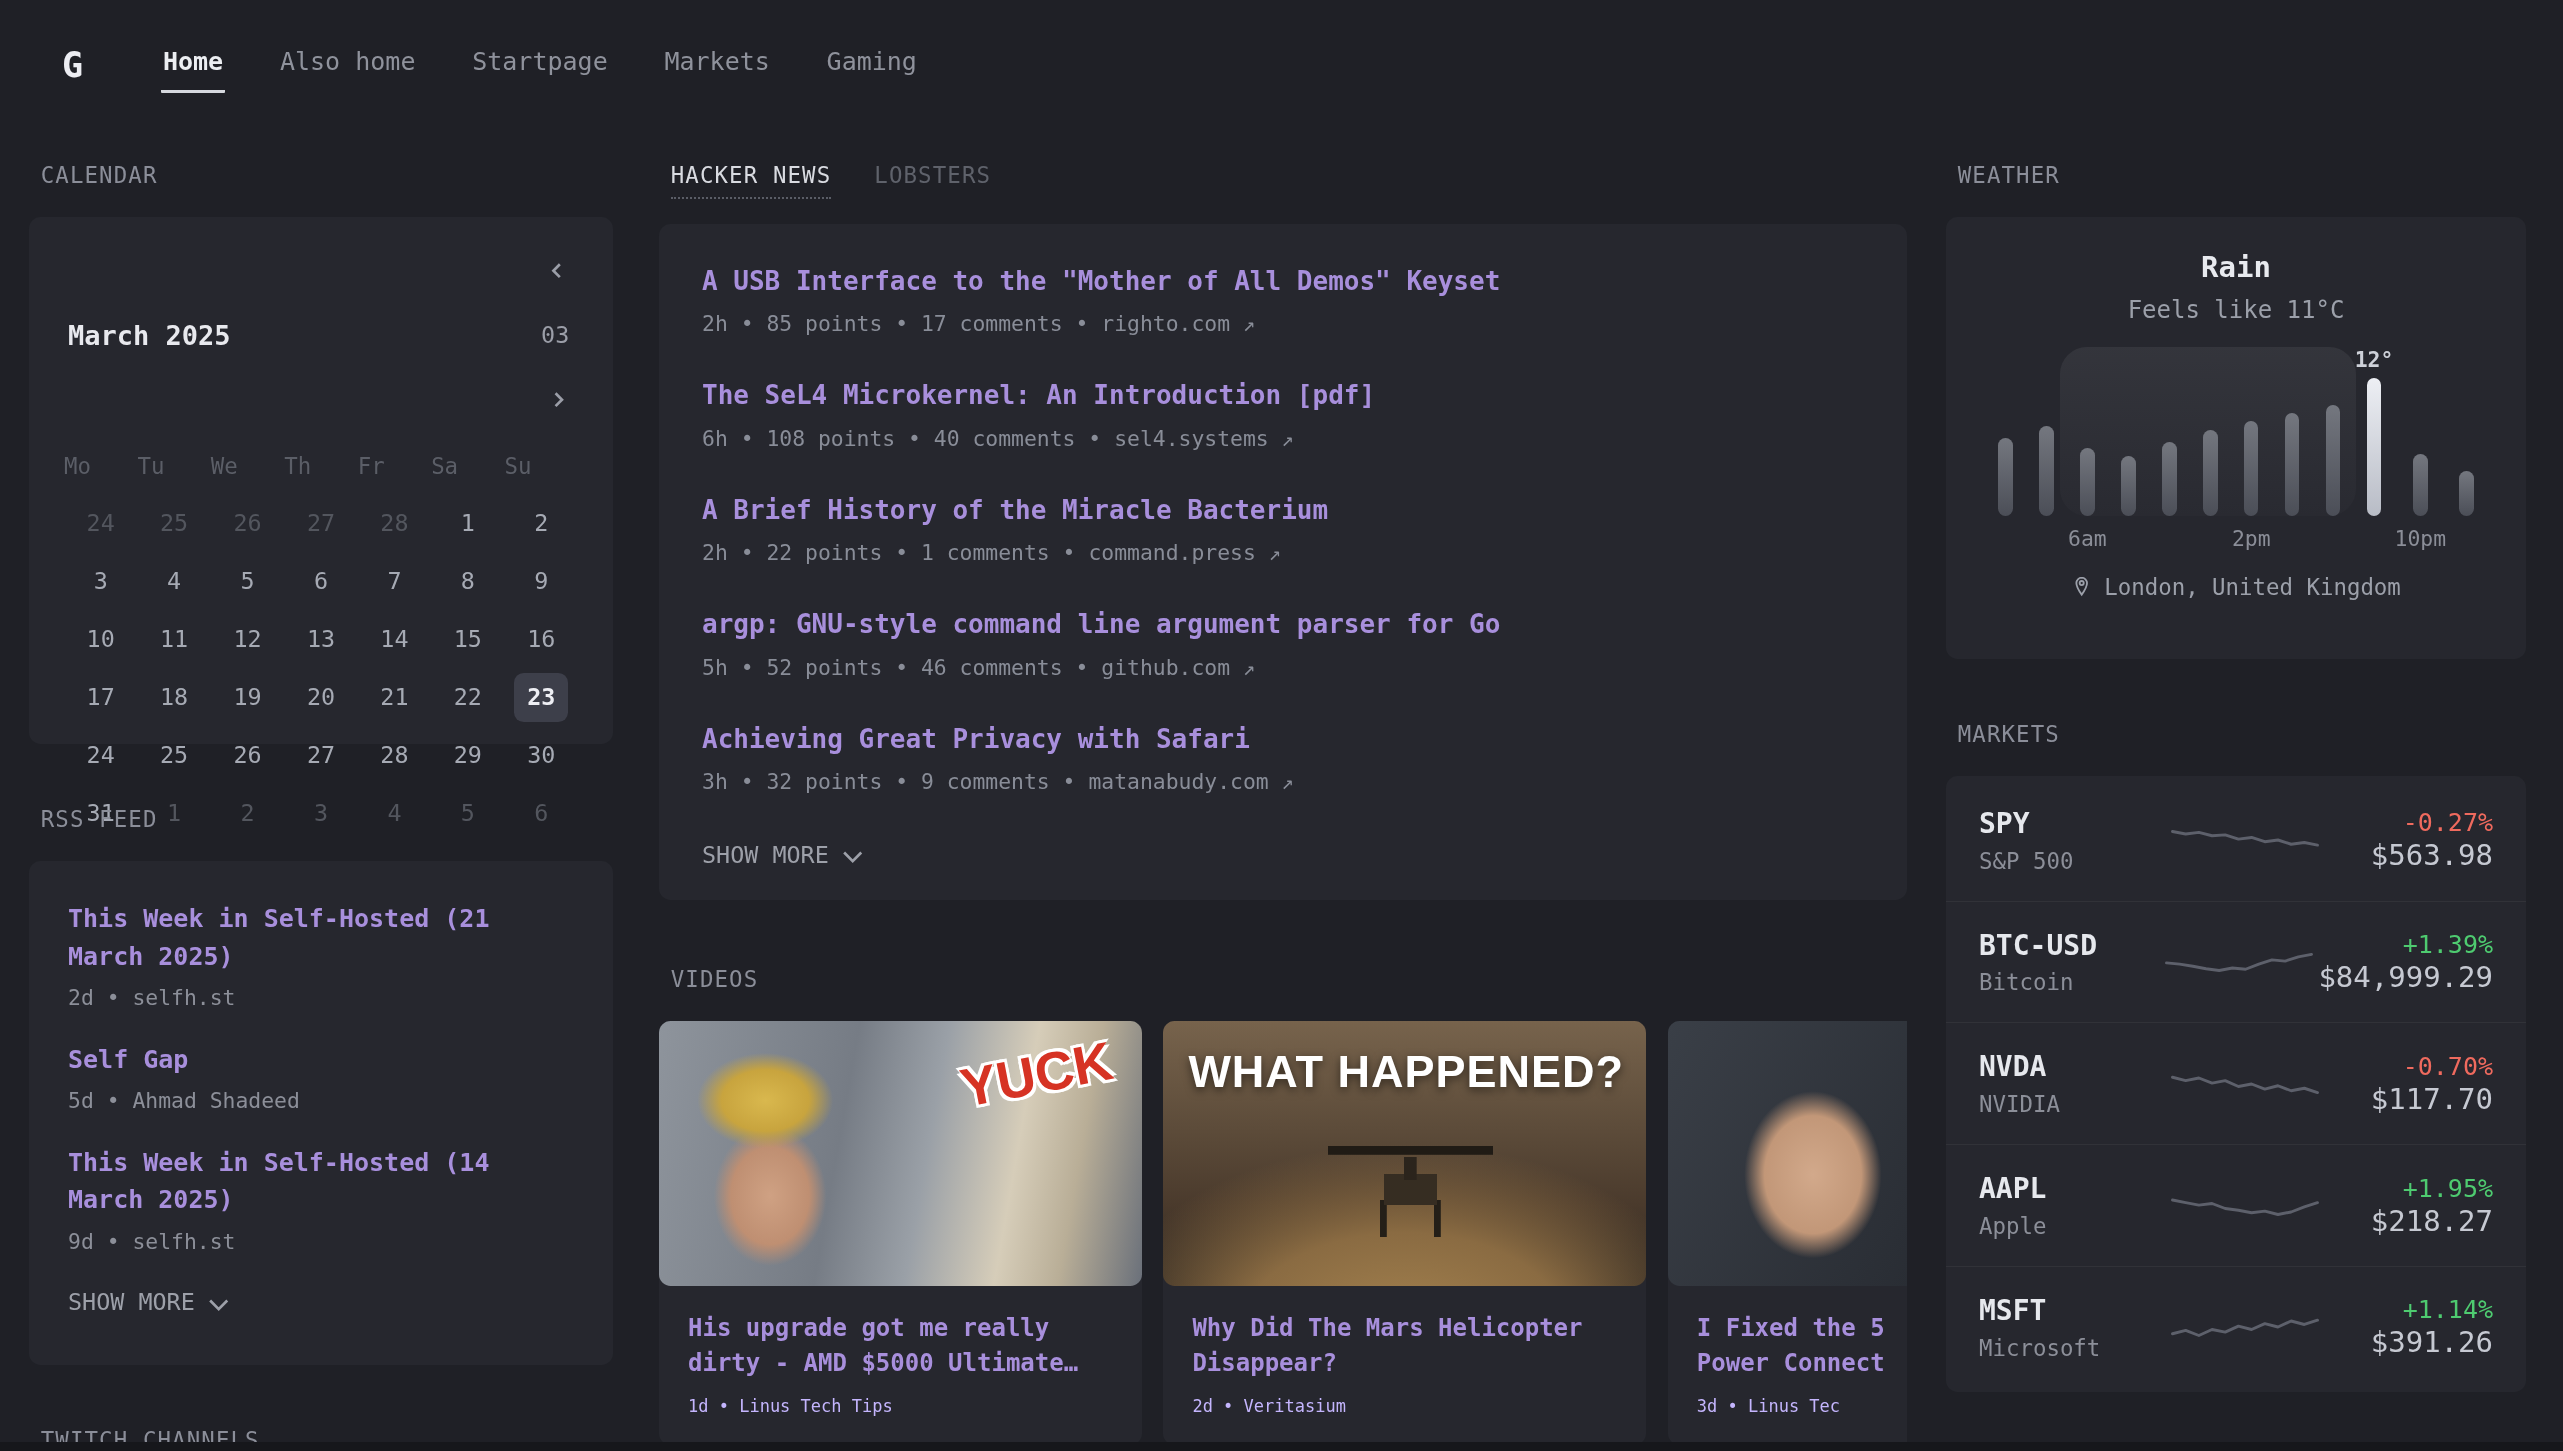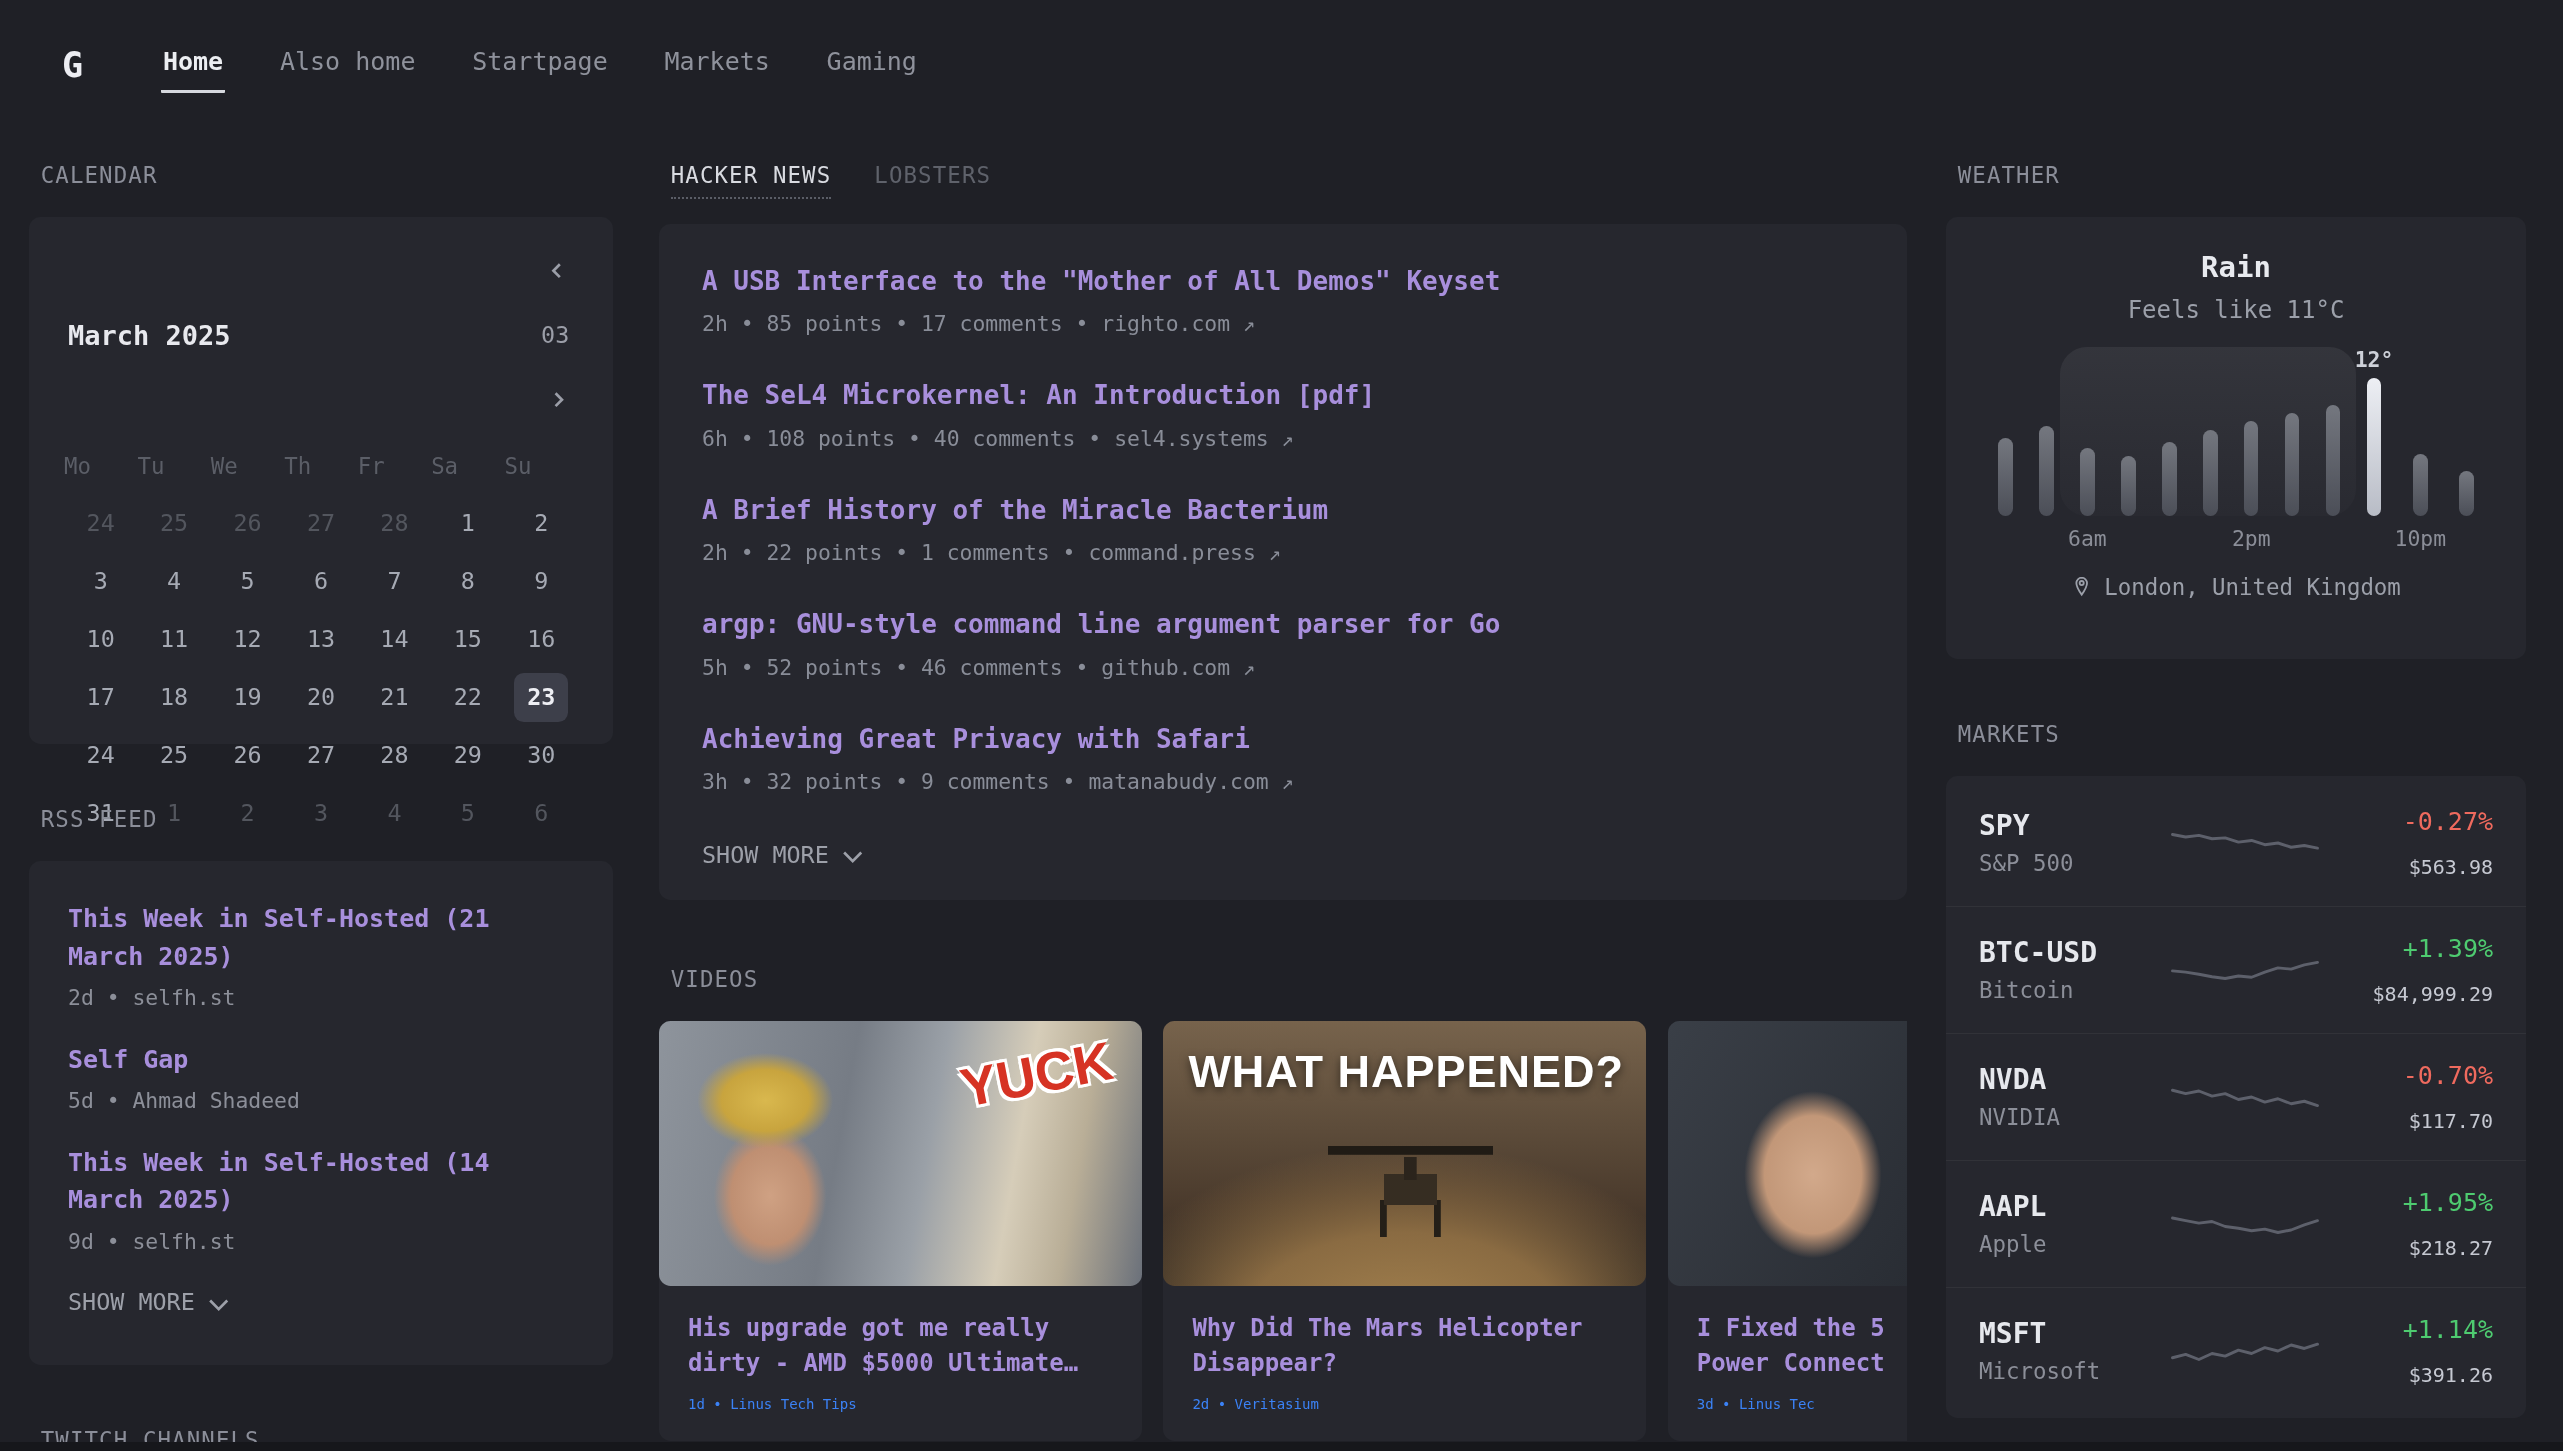--- a/index.html
+++ b/index.html
@@ -97,21 +97,21 @@
       linear-gradient(#241f18,#241f18) 66% 96%/6.8px 37px no-repeat;
   }
   .thumb-ltt2 {
     background-image:
       radial-gradient(88px 107px at 30% 58%, #d2a98b 0%, #c29778 55%, rgba(0,0,0,0) 78%),
       linear-gradient(120deg, #3a3f47 0%, #2b2f36 55%, #1f2228 100%);
   }
   .video-body { padding:25px 29px 29px; }
   .video-title { color:#a88fdc; font-size:24px; font-weight:bold; line-height:1.45; }
   .video-title div { white-space:nowrap; }
-  .video-meta { margin-top:15.6px; color:#3b82f6; font-size:14px; white-space:nowrap; }
+  .video-meta { margin-top:15.6px; color:#c4b5fd; font-size:17px; white-space:nowrap; }
 
   
   .weather-card { height:442px; padding:33px 39px 27px; text-align:center; }
   .weather-cond { font-size:29px; font-weight:bold; color:#e8eaef; }
   .weather-feels { margin-top:11.7px; font-size:24px; color:#9ca0aa; }
   .weather-chart { position:relative; height:206px; margin-top:21.4px; }
   .weather-daylight { position:absolute; left:15%; right:26%; top:1.9px; bottom:35px;
     background:linear-gradient(180deg, rgba(233,235,240,0.07), rgba(233,235,240,0.015)); border-radius:27px; }
   .wbar-row { position:relative; display:flex; width:100%; height:100%; }
   .wbar-col { flex:1; display:flex; flex-direction:column; justify-content:flex-end; align-items:center; }
@@ -129,21 +129,21 @@
   .market-left { width:180px; }
   .market-ticker { font-size:28px; font-weight:bold; color:#e6e8ed; }
   .market-name { margin-top:7.8px; font-size:22.4px; color:#8c8f99; white-space:nowrap; }
   .market-spark { flex:1; display:flex; justify-content:center; align-items:center; }
   .market-spark svg { width:156px; height:58px; }
   .market-spark polyline { fill:none; stroke:#5d606b; stroke-width:3; stroke-linecap:round; stroke-linejoin:round; }
   .market-right { text-align:right; min-width:163px; }
   .market-change { font-size:25px; font-weight:normal; }
   .market-change.up { color:#4ecb70; }
   .market-change.down { color:#ef6a5e; }
-  .market-price { margin-top:19px; font-size:20px; color:#c6c9d2; }
+  .market-price { margin-top:1px; font-size:29px; color:#c6c9d2; }
 
   .bottom-edge { position:absolute; left:0; right:0; bottom:0; height:9.7px; background:#16171b; }
 </style>
 </head>
 <body>
 
 <div class="page">
 
   <header class="nav">
     <div class="nav-logo">G</div>

